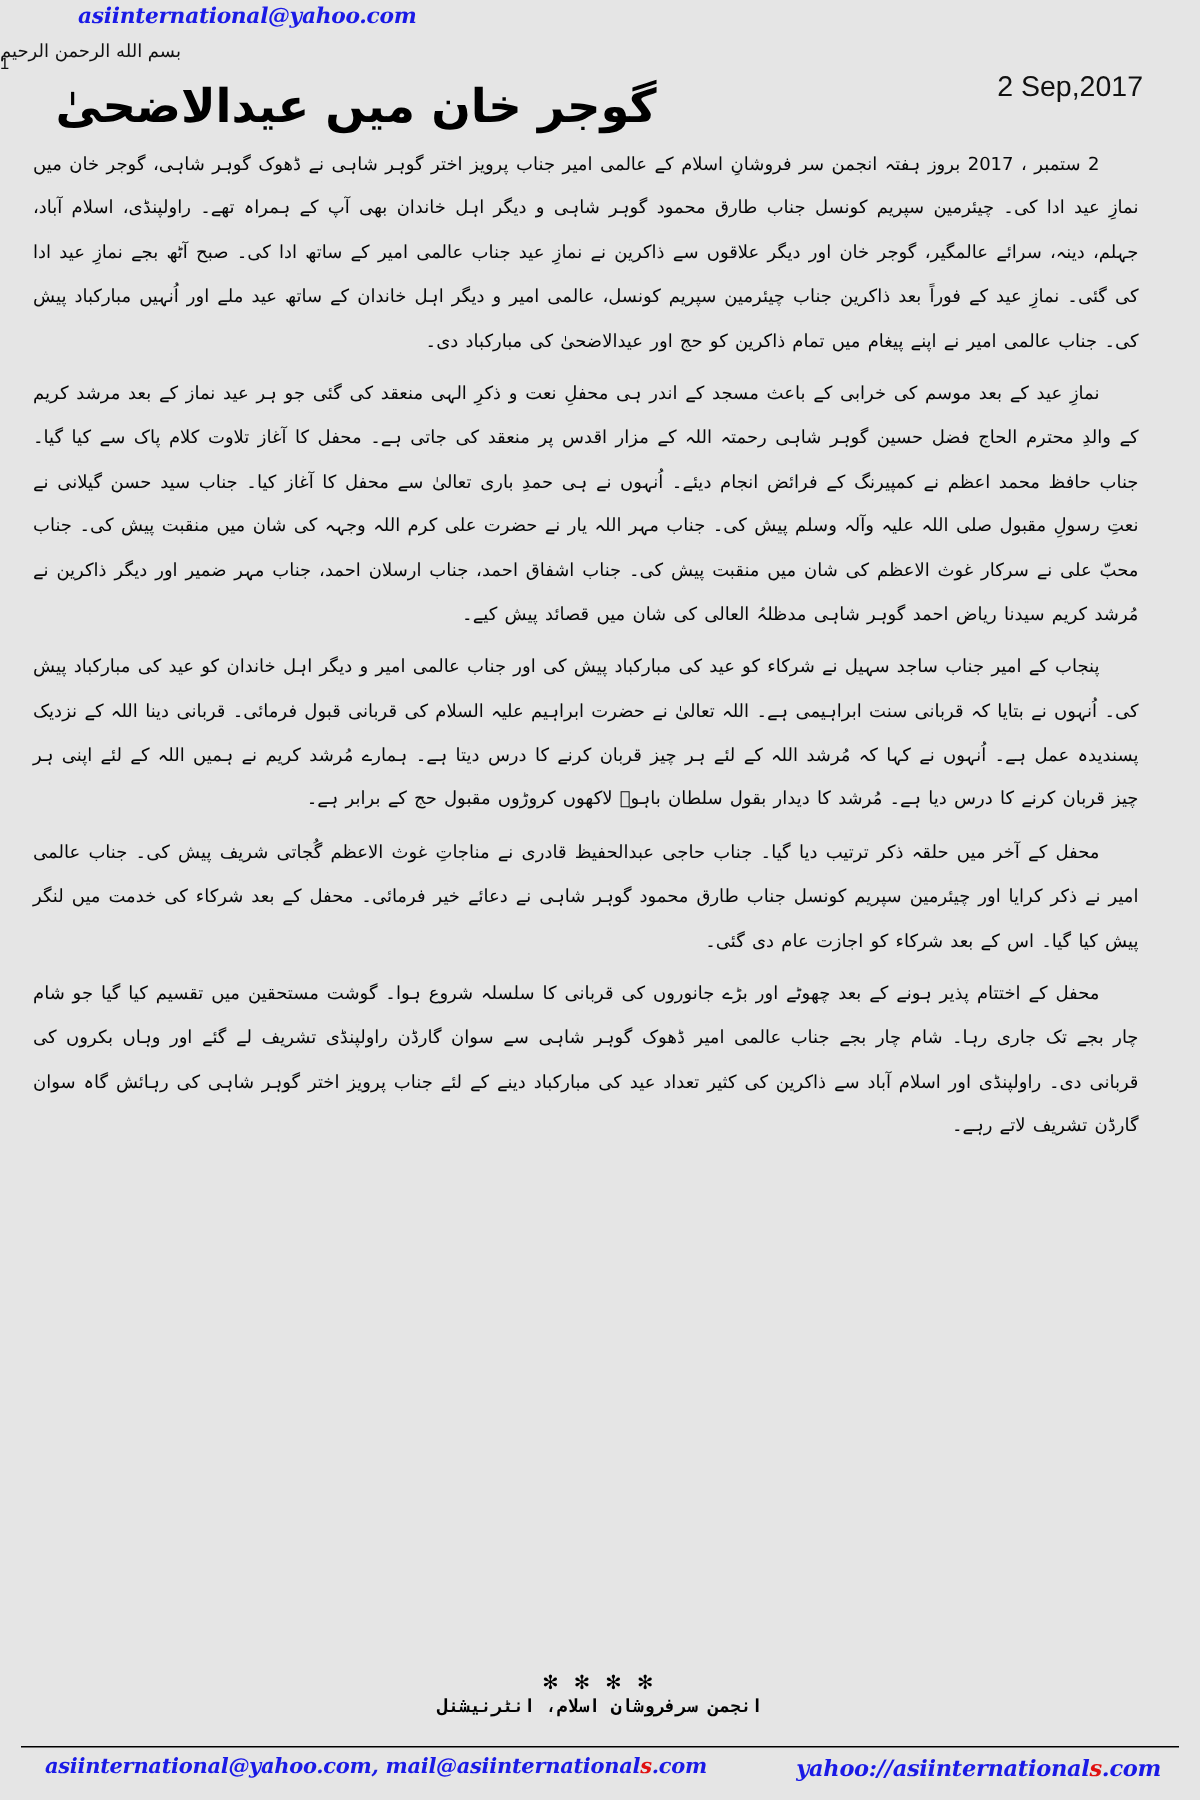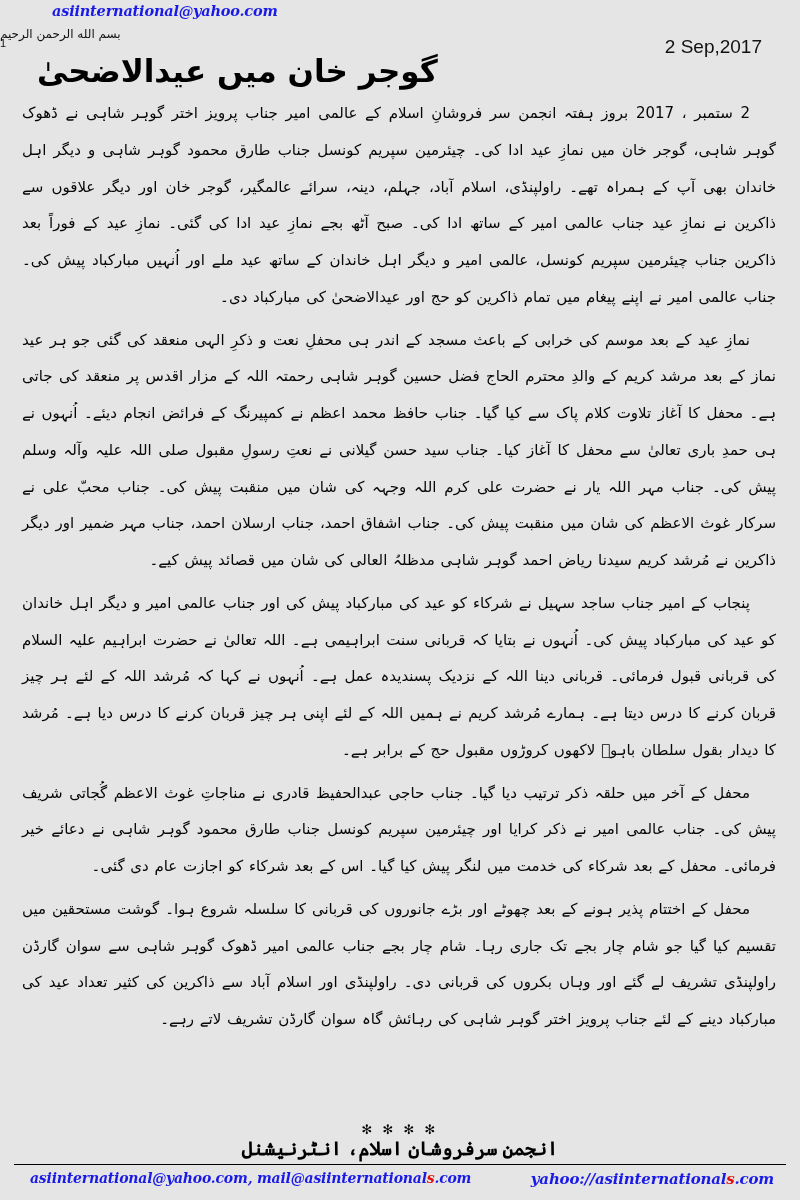--- a/index.html
+++ b/index.html
@@ -67,41 +67,41 @@
     font-weight: bold;
     color: #000;
     direction: rtl;
     line-height: 1.35;
     letter-spacing: -1px;
     padding-left: 37px;
   }
   .header-date {
     position: absolute;
     right: 38px;
-    top: 36px;
+    top: 48px;
     font-family: "Liberation Sans", sans-serif;
     font-size: 19px;
     color: #111;
     white-space: nowrap;
   }
 
   
   .article {
     direction: rtl;
     padding: 0 24px 0 22px;
     box-sizing: border-box;
   }
   .para {
     font-family: "DejaVu Sans", sans-serif;
-    font-size: 15px;
+    font-size: 12px;
     line-height: 2.45;
     color: #060606;
     text-align: justify;
     text-align-last: right;
-    margin: 0 0 6px 0;
+    margin: 0 17px 6px 0;
     text-indent: 26px;
     word-spacing: 1px;
   }
 
   
   .footer {
     position: absolute;
     left: 0;
     right: 0;
     bottom: 8px;
@@ -111,27 +111,27 @@
     text-align: center;
     font-size: 13px;
     line-height: 1;
     color: #000;
     letter-spacing: 3px;
     margin-bottom: 1px;
     direction: ltr;
   }
   .org-name {
     text-align: center;
-    font-family: Liberation Sans, sans-serif;
-    font-size: 19px;
+    font-family: Liberation Mono, monospace;
+    font-size: 12px;
     font-weight: bold;
     color: #000;
     direction: rtl;
     letter-spacing: -0.5px;
-    margin-bottom: 4px;
+    margin-bottom: 19px;
   }
   .rule {
     height: 1.5px;
     background: #000;
     margin: 0 14px 5px 14px;
   }
   .footer-links {
     direction: ltr;
     position: relative;
     height: 22px;

